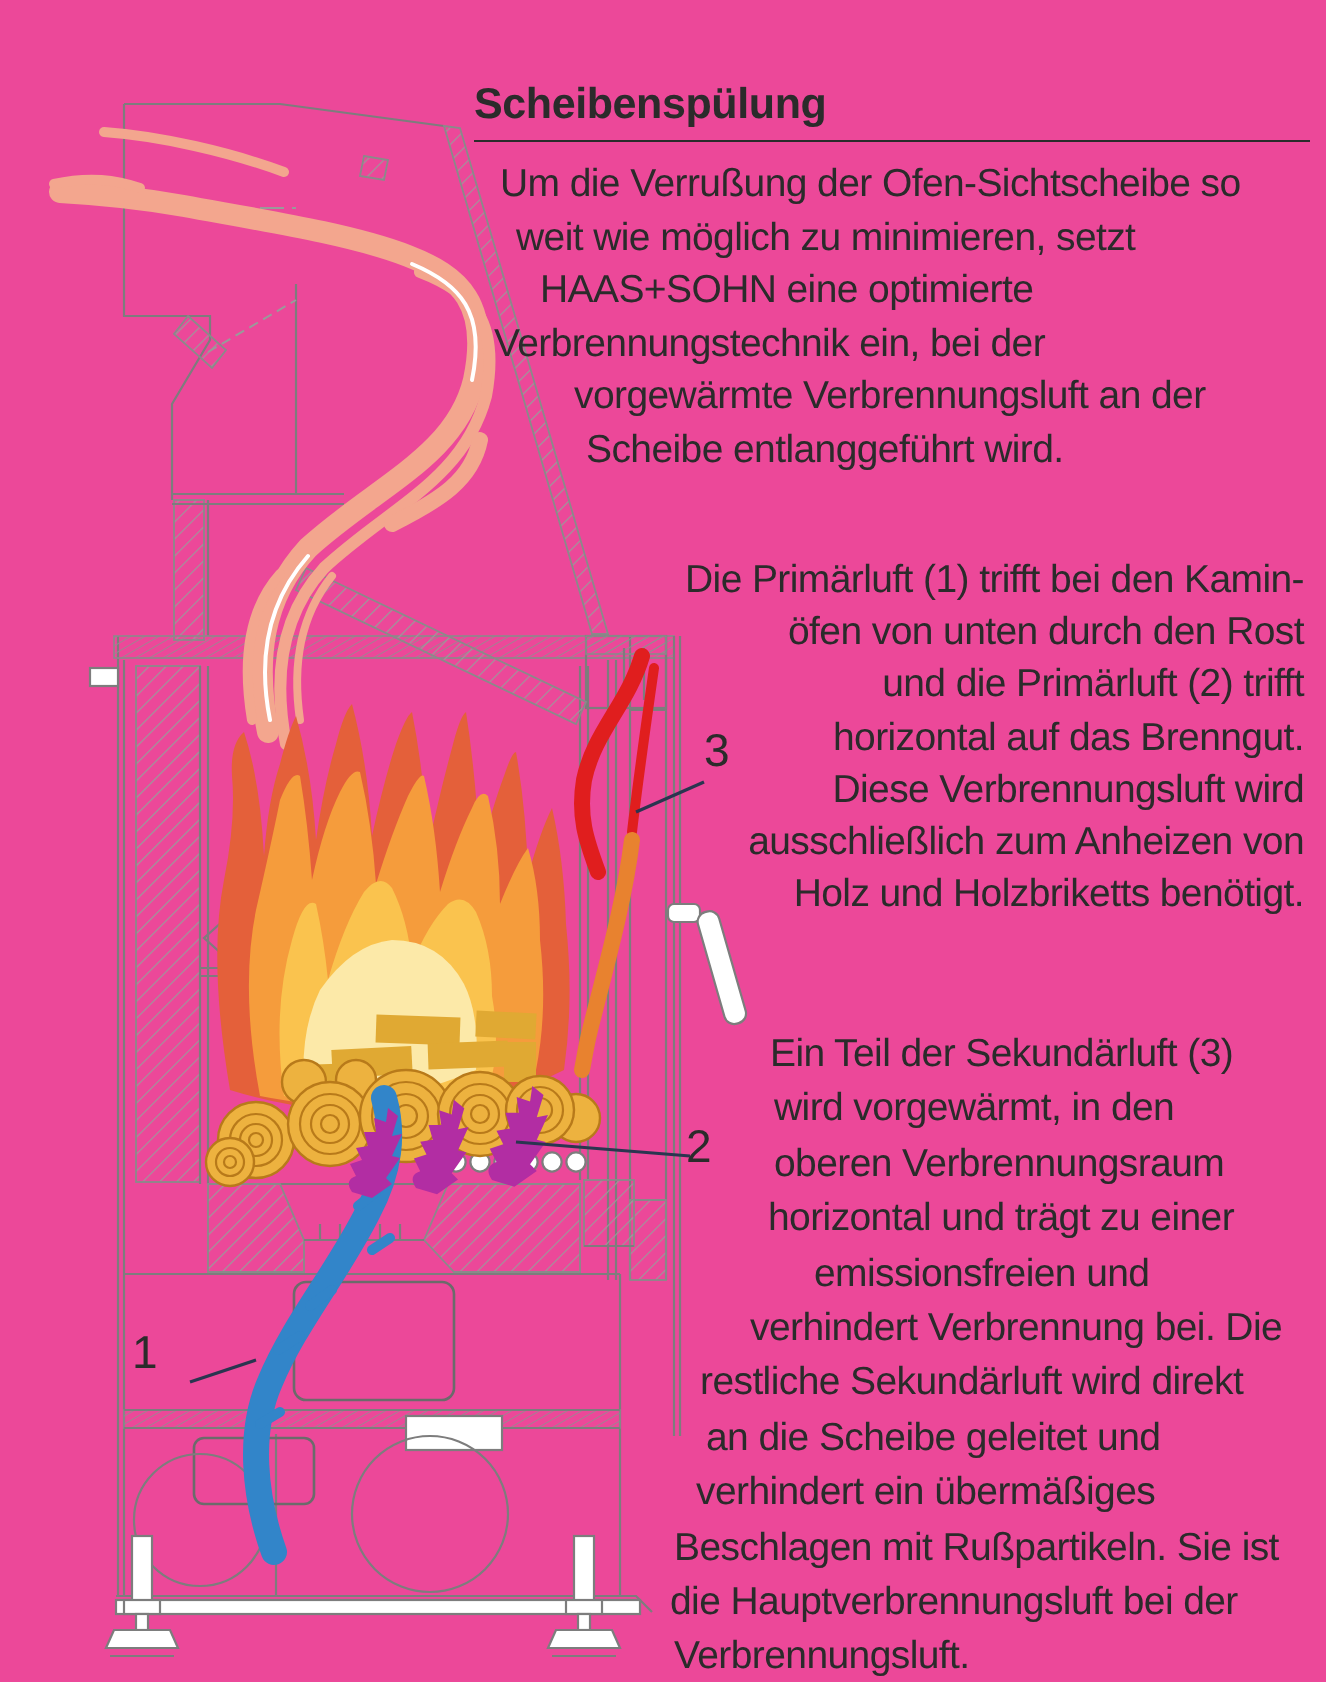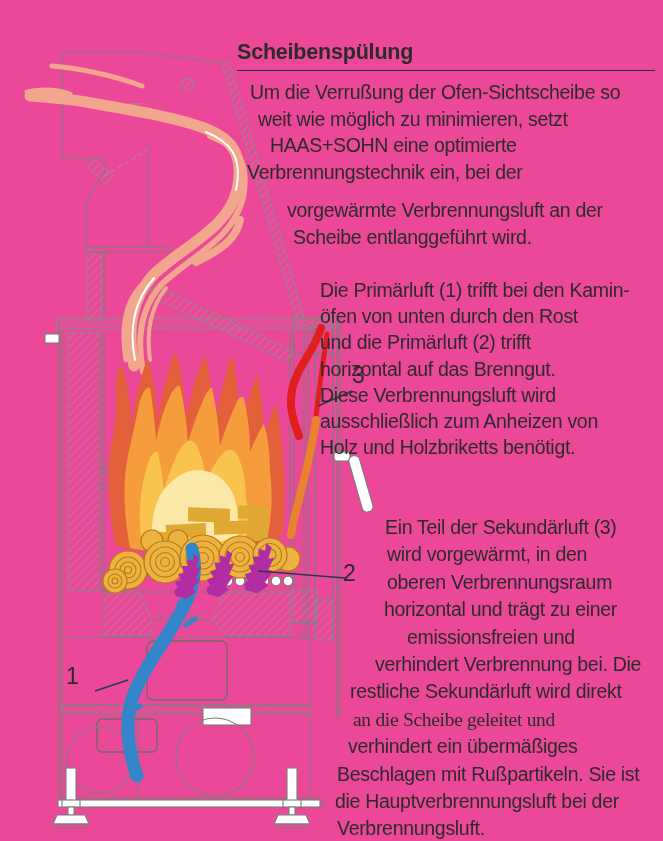--- a/index.html
+++ b/index.html
@@ -29,32 +29,32 @@
   .leader{stroke:#2a3550;stroke-width:1.6px;}
 
   .heading{position:absolute;left:237px;top:40px;width:418px;font-size:21.5px;font-weight:bold;
            letter-spacing:-0.2px;border-bottom:1.6px solid #2b2b2b;padding-bottom:5px;}
   .para{position:absolute;font-size:19.5px;letter-spacing:-0.3px;white-space:nowrap;}
   .p1{left:247px;top:79px;line-height:26.5px;width:412px;}
   .p1 .ln-t:nth-child(1){padding-left:3px;}
   .p1 .ln-t:nth-child(2){padding-left:11px;}
   .p1 .ln-t:nth-child(3){padding-left:23px;}
   .p1 .ln-t:nth-child(4){}
-  .p1 .ln-t:nth-child(5){padding-left:40px;margin-top:12px;}
+  .p1 .ln-t:nth-child(5){padding-left:40px;}
   .p1 .ln-t:nth-child(6){padding-left:46px;}
-  .p2{left:320px;top:277px;width:332px;line-height:26.2px;text-align:left;}
+  .p2{left:320px;top:277px;width:332px;line-height:26.2px;text-align:right;}
   .p3{left:335px;top:514px;width:326px;line-height:27.4px;}
   .p3 .ln-t:nth-child(1){padding-left:50px;}
   .p3 .ln-t:nth-child(2){padding-left:52px;}
   .p3 .ln-t:nth-child(3){padding-left:52px;}
   .p3 .ln-t:nth-child(4){padding-left:49px;}
   .p3 .ln-t:nth-child(5){padding-left:72px;}
   .p3 .ln-t:nth-child(6){padding-left:40px;}
   .p3 .ln-t:nth-child(7){padding-left:15px;}
-  .p3 .ln-t:nth-child(8){padding-left:18px;font-family:Liberation Serif, serif;}
+  .p3 .ln-t:nth-child(8){padding-left:18px;}
   .p3 .ln-t:nth-child(9){padding-left:13px;}
   .p3 .ln-t:nth-child(10){padding-left:2px;}
   .p3 .ln-t:nth-child(11){padding-left:0px;}
   .p3 .ln-t:nth-child(12){padding-left:2px;}
   .num{position:absolute;font-size:23px;color:#2b2b2b;}
   #num1{left:66px;top:663px;}
   #num2{left:343px;top:560px;}
   #num3{left:352px;top:362px;}
 </style>
 </head>

